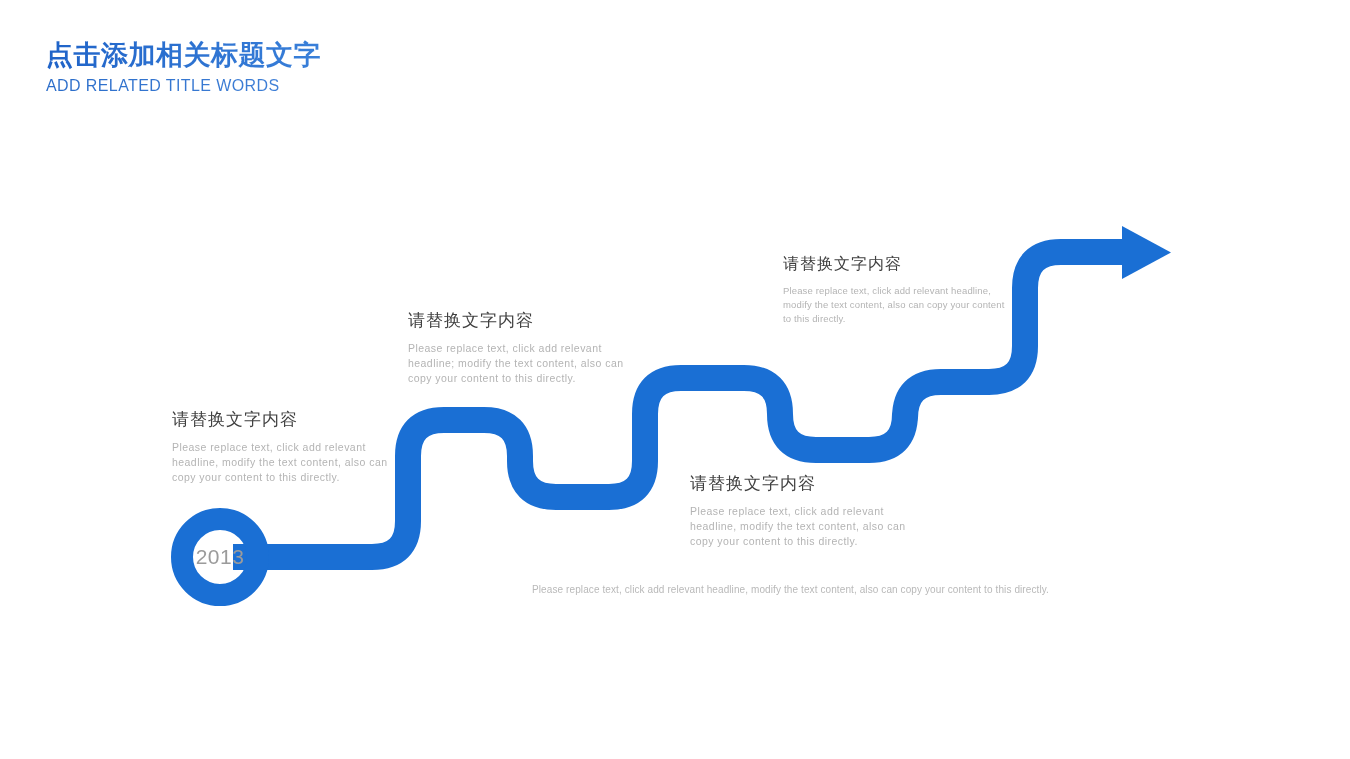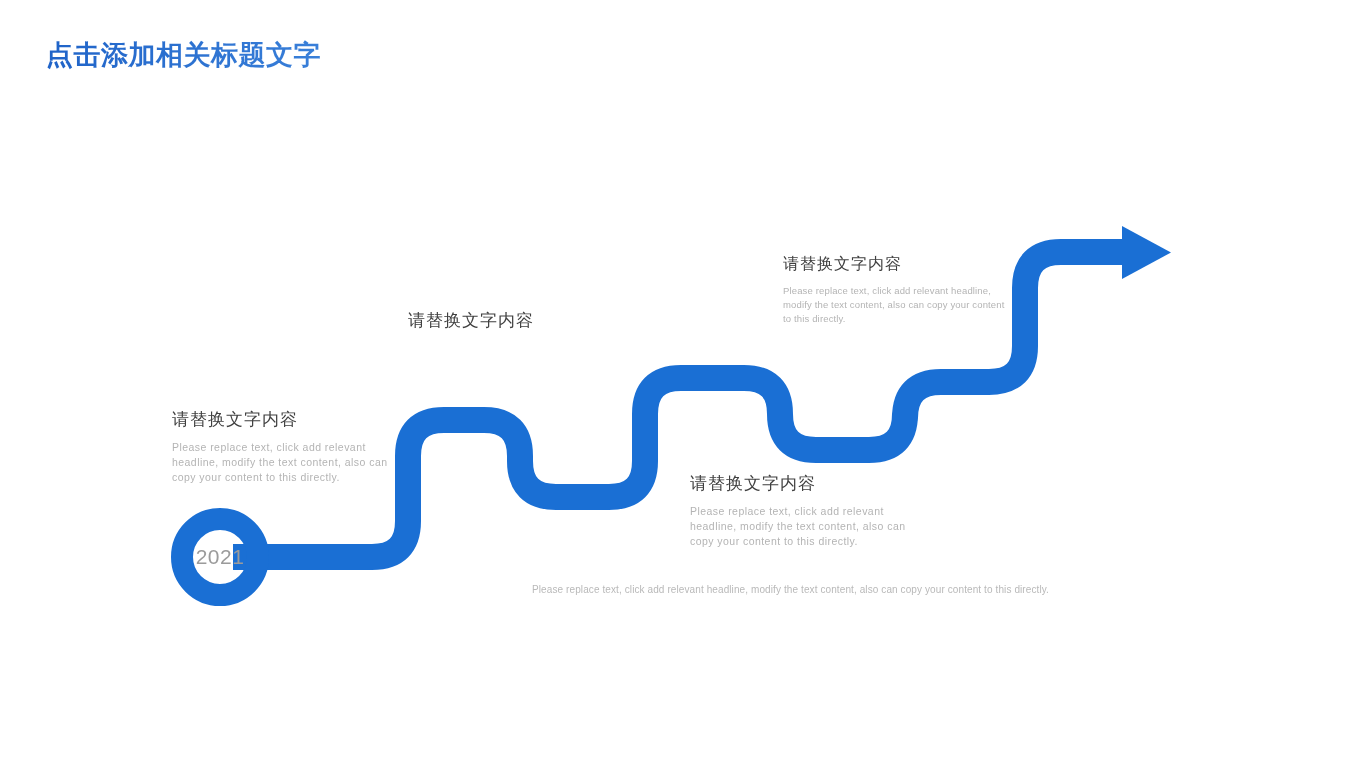--- a/index.html
+++ b/index.html
@@ -112,20 +112,21 @@
     white-space: nowrap;
   }
 </style>
 </head>
 <body>
 
 <div id="slide">
 
   <div id="header">
     <div id="title-cn">点击添加相关标题文字</div>
+    <div id="title-en">ADD RELATED TITLE WORDS</div>
   </div>
 
   <svg id="diagram" viewBox="0 0 1350 759">
 
     <path fill="none" stroke="#1a6fd4" stroke-width="26" stroke-linecap="butt" stroke-linejoin="round" d="M 233 557
              L 372 557
              Q 408 557 408 521
              L 408 456
              Q 408 420 444 420
              L 484 420
@@ -148,29 +149,30 @@
              Q 1025 382 1025 346
              L 1025 288
              Q 1025 252 1061 252
              L 1128 252"></path>
 
     <path fill="#1a6fd4" d="M 1122 226 L 1171 252.5 L 1122 279 Z"></path>
 
     <circle cx="220" cy="557" r="38" fill="none" stroke="#1a6fd4" stroke-width="22"></circle>
   </svg>
 
-  <div id="year-label">2021</div>
+  <div id="year-label">2013</div>
 
   <div class="step s0">
     <p class="step-heading">请替换文字内容</p>
     <p class="step-body">Please replace text, click add relevant headline, modify the text content, also can copy your content to this directly.</p>
   </div>
 
   <div class="step s1">
     <p class="step-heading">请替换文字内容</p>
+    <p class="step-body">Please replace text, click add relevant headline; modify the text content, also can copy your content to this directly.</p>
   </div>
 
   <div class="step s2">
     <p class="step-heading">请替换文字内容</p>
     <p class="step-body">Please replace text, click add relevant headline, modify the text content, also can copy your content to this directly.</p>
   </div>
 
   <div class="step s3">
     <p class="step-heading">请替换文字内容</p>
     <p class="step-body">Please replace text, click add relevant headline, modify the text content, also can copy your content to this directly.</p>

